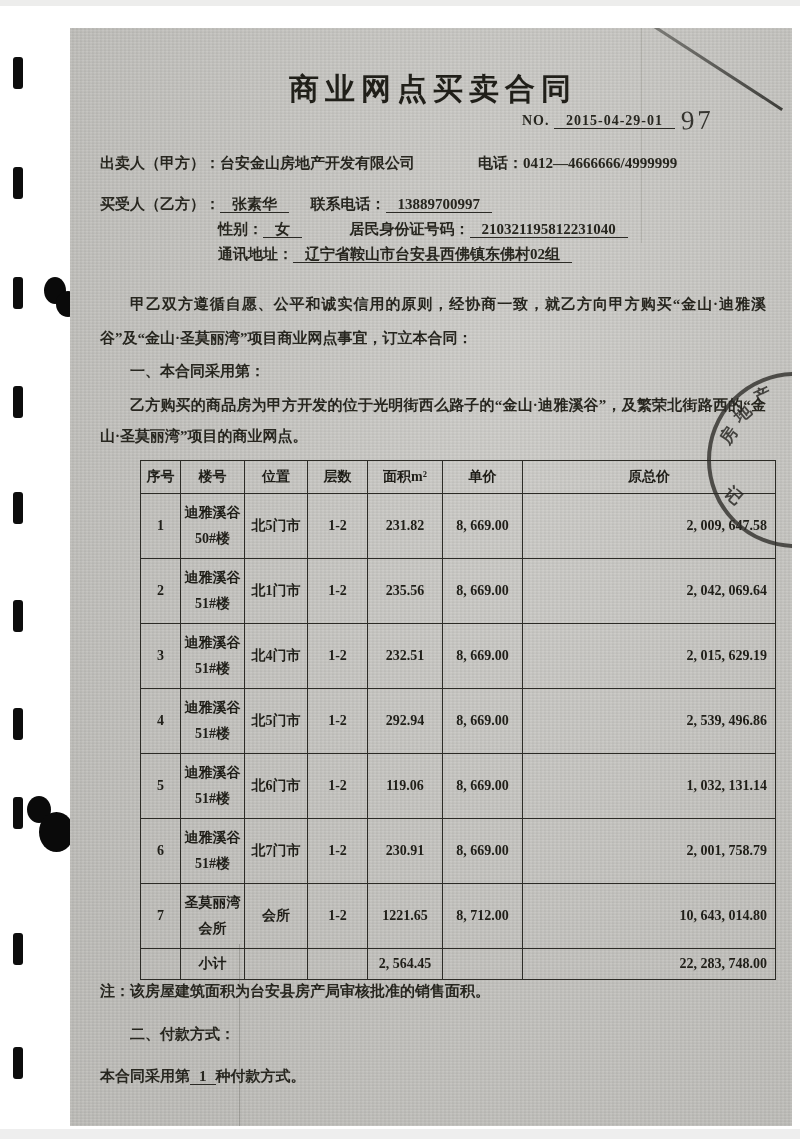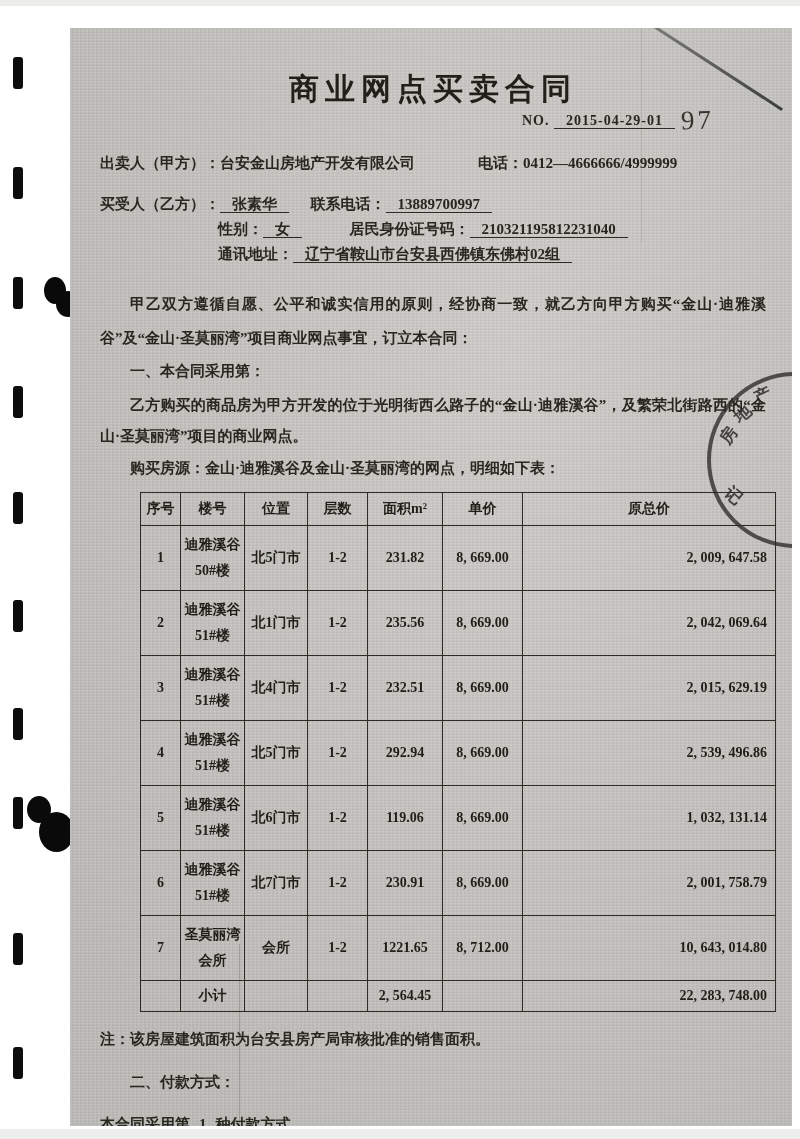--- a/index.html
+++ b/index.html
@@ -53,21 +53,21 @@
   .para2{margin:1px 0 0 0;text-indent:2em;}
   
   table.props{border-collapse:collapse;table-layout:fixed;width:635px;margin:8px 0 0 40px;
     border:1.8px solid #2c2b26;font-family:inherit;}
   table.props th,table.props td{border:1.6px solid #2c2b26;text-align:center;font-size:14px;
     font-weight:600;padding:1px 2px;color:#1f1e18;overflow:hidden;}
   table.props thead th{height:30px;font-weight:bold;}
   table.props tbody td{height:62px;line-height:26px;}
   table.props tfoot td{height:28px;}
   table.props td.right{text-align:right;padding-right:8px;}
-  .note-line{margin-top:16px;}
+  .note-line{margin-top:0;}
   .sec2{margin-top:21px;text-indent:2em;font-weight:bold;}
   .payment-line{margin-top:20px;}
   .pay-u{border-bottom:1.6px solid #2b2a25;padding:0 9px;}
 </style>
 </head>
 <body>
 
 <div class="screen">
 
   <div class="punch" style="top:57px"></div>
@@ -125,21 +125,20 @@
         </div>
         <div class="row indent-sub">
           <span>通讯地址：</span><span class="uline">辽宁省鞍山市台安县西佛镇东佛村02组</span>
         </div>
       </div>
 
       <p class="preamble">甲乙双方遵循自愿、公平和诚实信用的原则，经协商一致，就乙方向甲方购买“金山·迪雅溪谷”及“金山·圣莫丽湾”项目商业网点事宜，订立本合同：</p>
 
       <p class="heading">一、本合同采用第：</p>
       <p class="para">乙方购买的商品房为甲方开发的位于光明街西么路子的“金山·迪雅溪谷”，及繁荣北街路西的“金山·圣莫丽湾”项目的商业网点。</p>
-      <p class="para para2">购买房源：金山·迪雅溪谷及金山·圣莫丽湾的网点，明细如下表：</p>
 
       <table class="props">
         <colgroup>
           <col style="width:40px">
             <col style="width:64px">
             <col style="width:63px">
             <col style="width:60px">
           <col style="width:75px">
             <col style="width:80px">
             <col style="width:253px">

